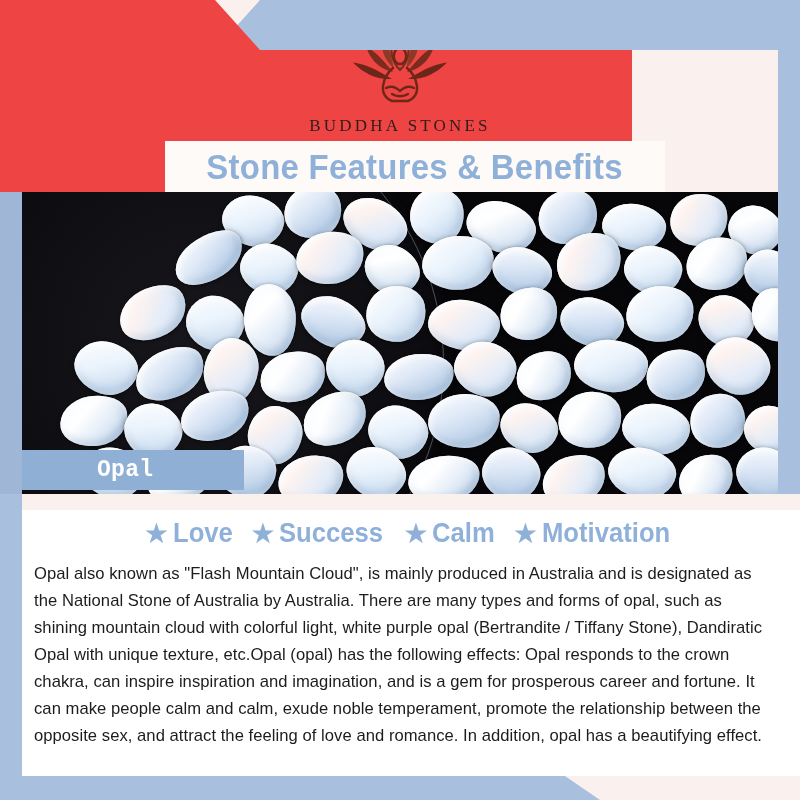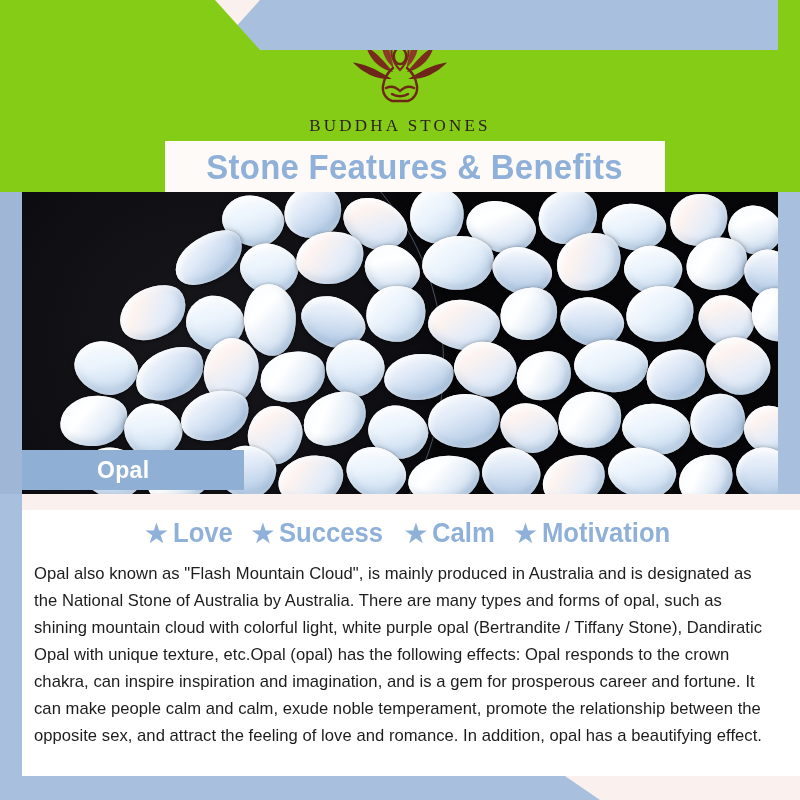--- a/index.html
+++ b/index.html
@@ -32,22 +32,22 @@
   }
   .deco-bottom-blue{
     position:absolute; bottom:0; left:0; width:600px; height:24px;
     background:#a8c0dd;
     clip-path:polygon(0 0, 565px 0, 600px 100%, 0 100%);
     z-index:3;
   }
 
   
   .header{
-    position:absolute; top:0; left:0; width:800px; height:192px;
-    background:#84cc16; z-index:2;
+    position:absolute; top:0; left:0; width:632px; height:192px;
+    background:#ef4444; z-index:2;
     clip-path:polygon(0 0, 215px 0, 260px 50px, 778px 50px, 778px 0, 800px 0, 800px 192px, 0 192px);
   }
   .logo-wrap{
     position:absolute; top:24px; left:0; width:800px;
     display:flex; flex-direction:column; align-items:center;
   }
   .logo-mark{ width:104px; height:88px; display:block; }
   .logo-text{
     font-family:"Liberation Serif", serif;
     font-size:17px; letter-spacing:3.2px; color:#2b1f1c;
@@ -106,21 +106,21 @@
     background:#8fafd4;
     clip-path:polygon(0 0, 100% 0, 100% 100%, 0 100%);
     display:flex; align-items:center; z-index:5;
   }
   .name-band::after{
     content:""; position:absolute; right:-22px; top:0;
     border-top:40px solid #8fafd4; border-right:22px solid transparent;
   }
   .name-text{
     color:#ffffff; font-size:23px; font-weight:600;
-    margin-left:75px; letter-spacing:.3px;
+    margin-left:75px; letter-spacing:.3px;font-family:Liberation Mono, monospace;
   }
 
   
   .panel{
     position:absolute; top:494px; left:22px; width:778px; height:282px;
     background:#ffffff; z-index:2;
   }
   .panel-topstripe{
     position:absolute; top:0; left:0; width:100%; height:16px;
     background:#faf0ed;

